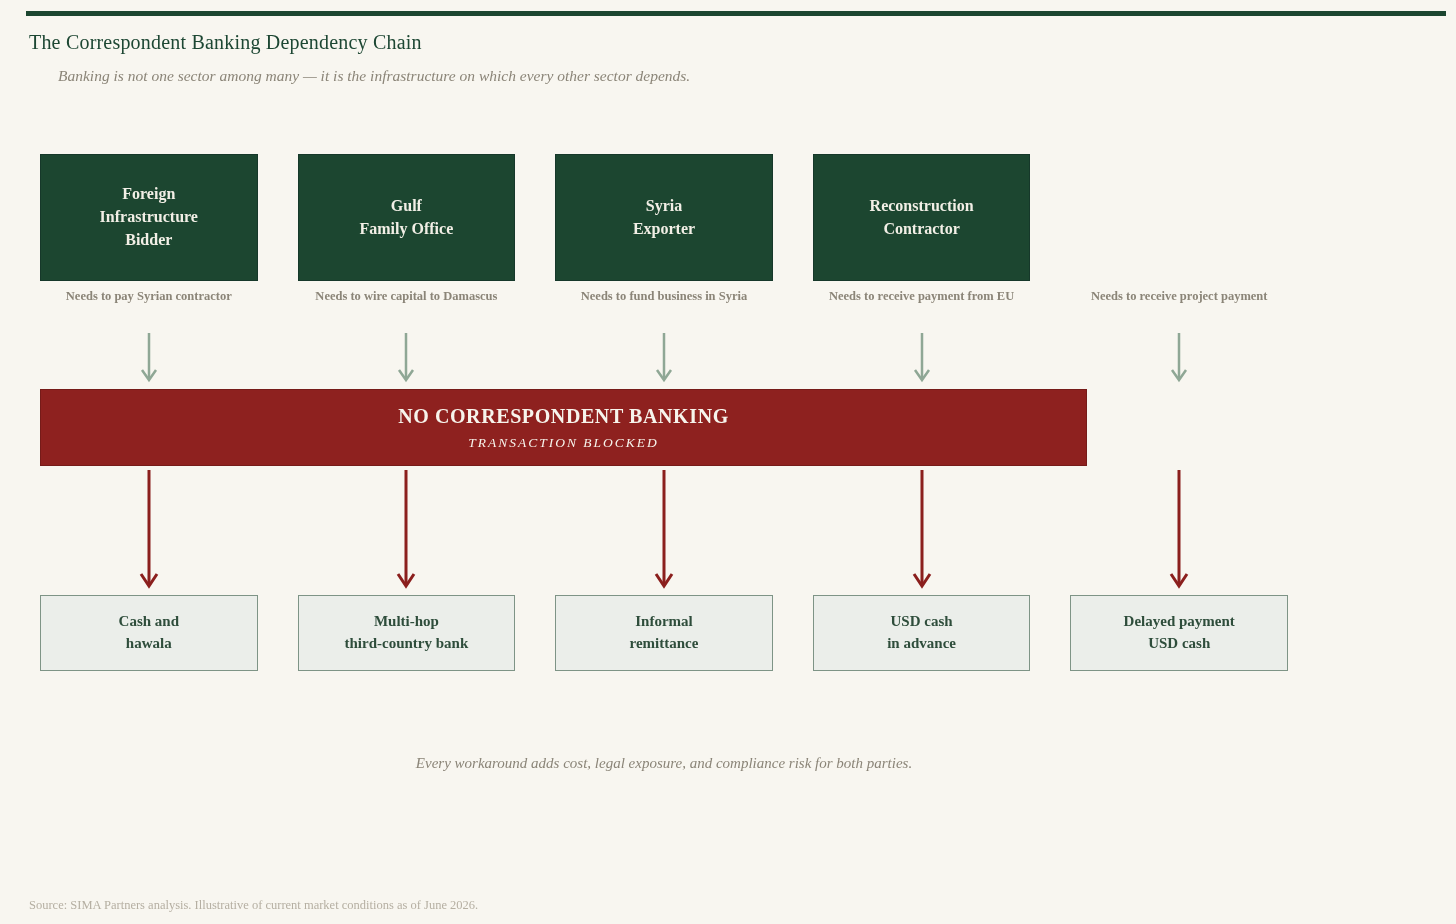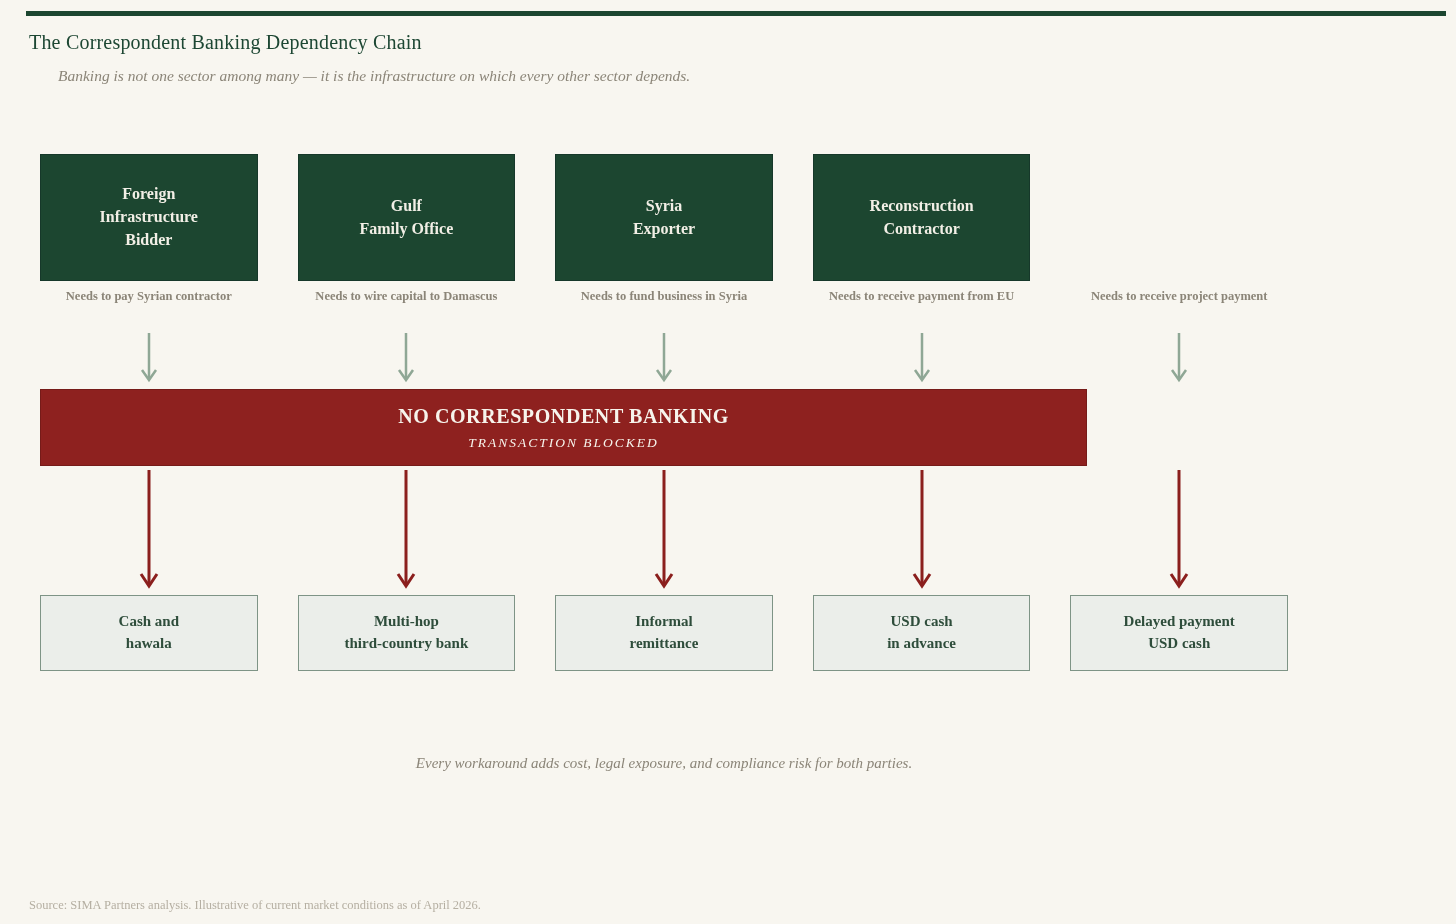--- a/index.html
+++ b/index.html
@@ -172,13 +172,13 @@
 third-country bank</div>
   <div class="workaround-box">Informal
 remittance</div>
   <div class="workaround-box">USD cash
 in advance</div>
   <div class="workaround-box">Delayed payment
 USD cash</div>
 </div>
 
 <div class="footer-note">Every workaround adds cost, legal exposure, and compliance risk for both parties.</div>
-<div class="source-note">Source: SIMA Partners analysis. Illustrative of current market conditions as of April 2026.</div>
+<div class="source-note">Source: SIMA Partners analysis. Illustrative of current market conditions as of June 2026.</div>
 
 </body></html>

